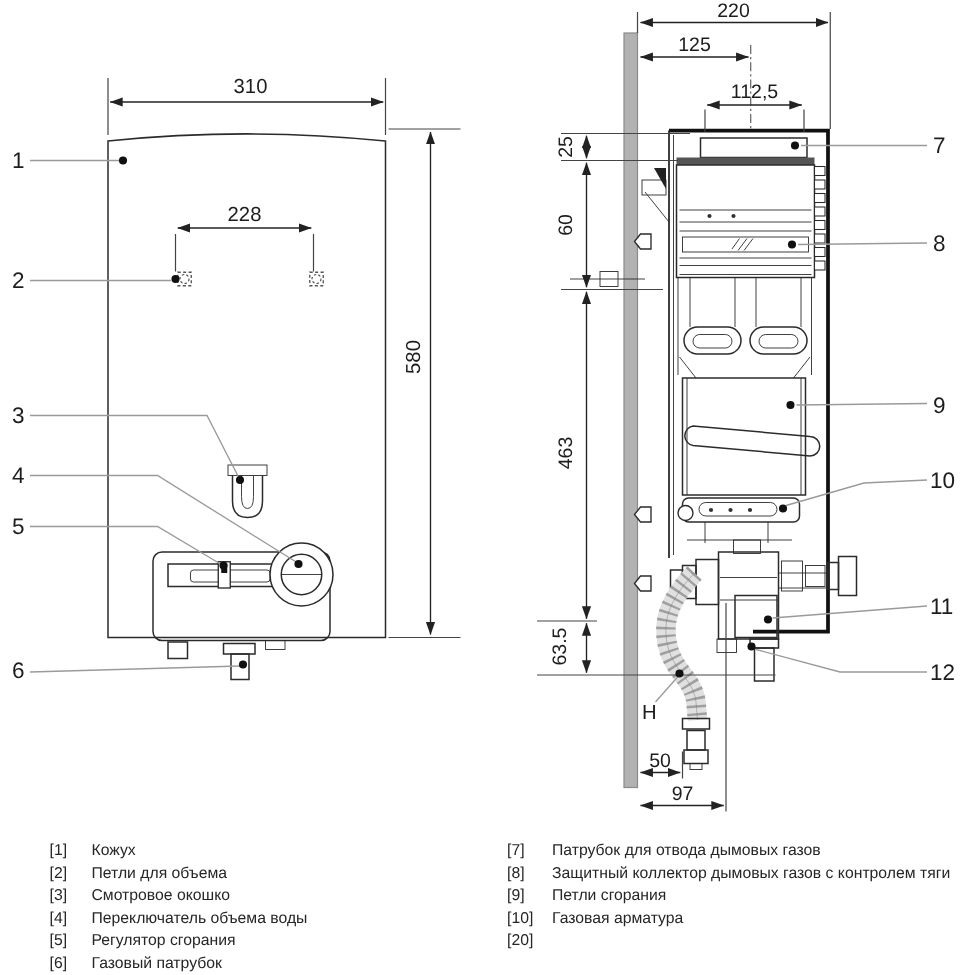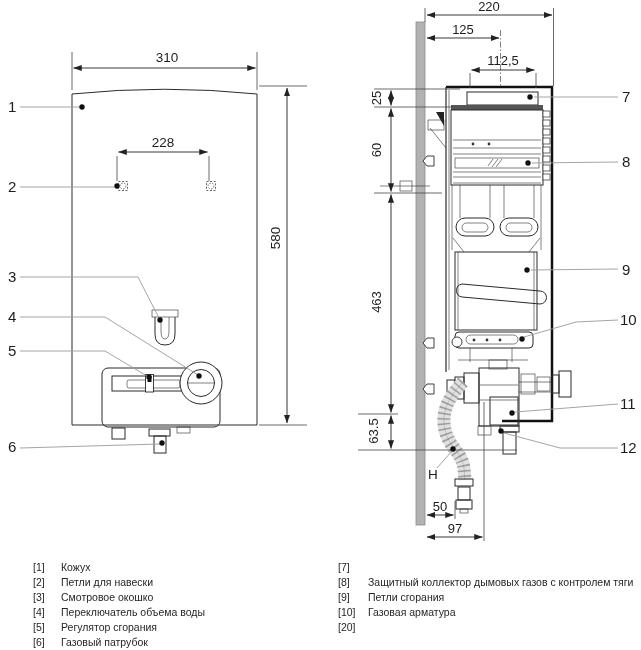--- a/index.html
+++ b/index.html
@@ -331,21 +331,21 @@
 </svg>
 
 <div class="legend">
   <div class="legend-col left">
     <div class="legend-row">
           <span class="ln">[1]</span>
           <span>Кожух</span>
         </div>
     <div class="legend-row">
           <span class="ln">[2]</span>
-          <span>Петли для навески</span>
+          <span>Петли для объема</span>
         </div>
     <div class="legend-row">
           <span class="ln">[3]</span>
           <span>Смотровое окошко</span>
         </div>
     <div class="legend-row">
           <span class="ln">[4]</span>
           <span>Переключатель объема воды</span>
         </div>
     <div class="legend-row">
@@ -353,20 +353,21 @@
           <span>Регулятор сгорания</span>
         </div>
     <div class="legend-row">
           <span class="ln">[6]</span>
           <span>Газовый патрубок</span>
         </div>
   </div>
   <div class="legend-col right">
     <div class="legend-row">
           <span class="ln">[7]</span>
+          <span>Патрубок для отвода дымовых газов</span>
         </div>
     <div class="legend-row">
           <span class="ln">[8]</span>
           <span>Защитный коллектор дымовых газов с контролем тяги</span>
         </div>
     <div class="legend-row">
           <span class="ln">[9]</span>
           <span>Петли сгорания</span>
         </div>
     <div class="legend-row">

